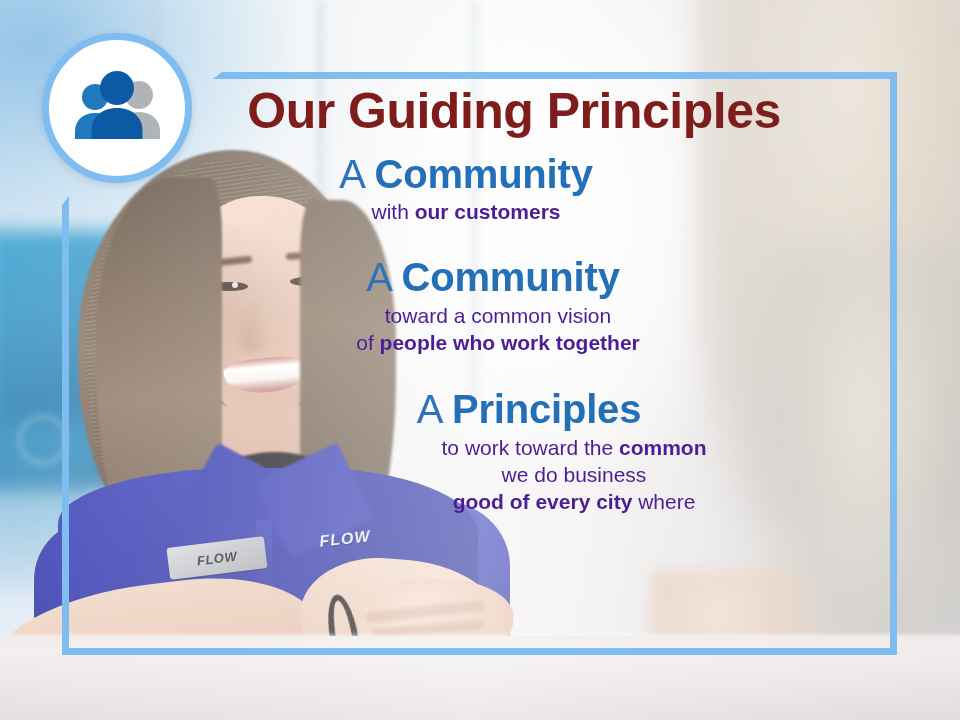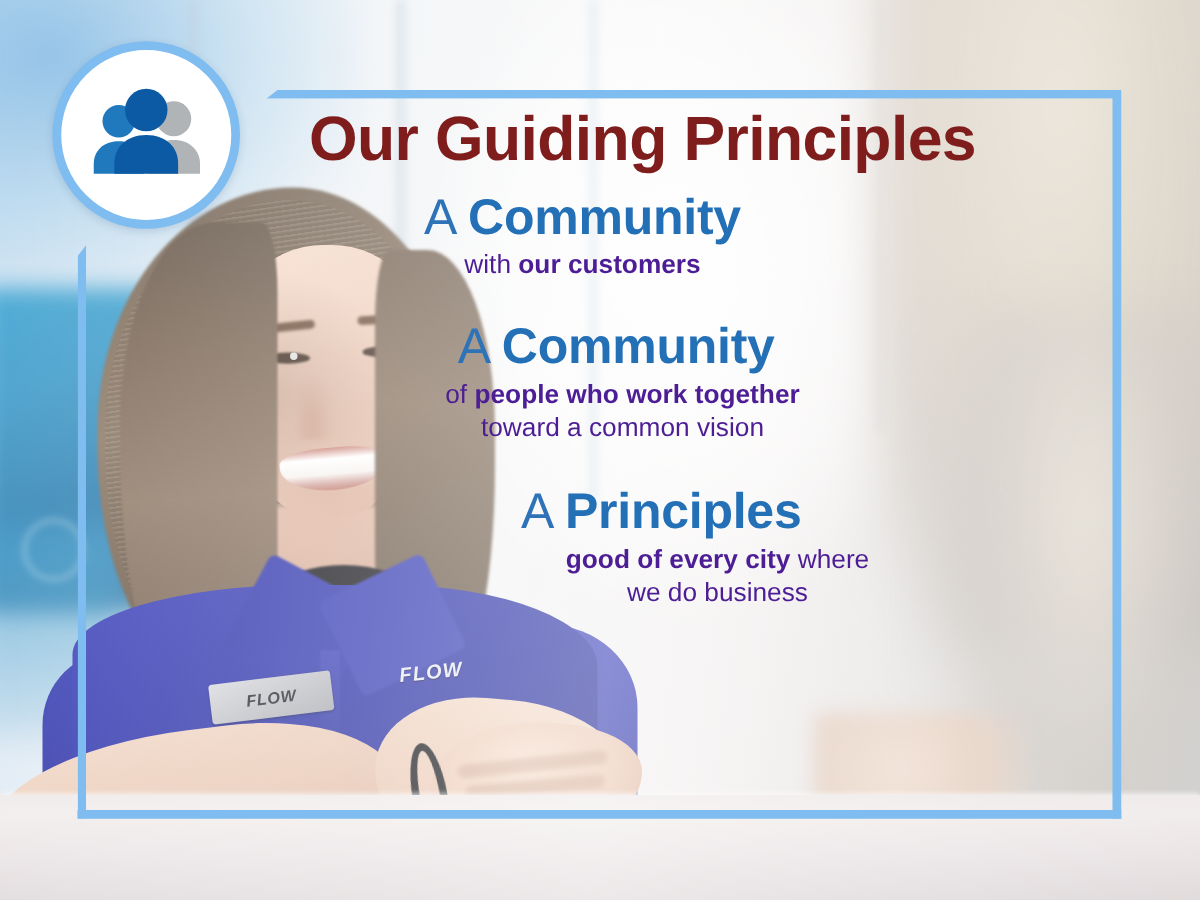--- a/index.html
+++ b/index.html
@@ -399,27 +399,28 @@
     <h1 class="headline">Our Guiding Principles</h1>
 
     <div class="principle blk-covenant">
       <div class="p-line1"><span>A </span><b>Community</b></div>
       <div class="p-sub"><span>with </span><b>our customers</b><span></span></div>
     </div>
 
     <div class="principle blk-community">
       <div class="p-line1"><span>A </span><b>Community</b></div>
       <div class="p-sub">
+        <div><span>toward a common vision</span><b></b><span></span></div>
         <div><span>of </span><b>people who work together</b><span></span></div>
-        <div><span>toward a common vision</span><b></b><span></span></div>
       </div>
     </div>
 
     <div class="principle blk-commitment">
       <div class="p-line1"><span>A </span><b>Principles</b></div>
       <div class="p-sub">
+        <div><span>to work toward the </span><b>common</b><span></span></div>
+        <div><span>we do business</span><b></b><span></span></div>
         <div><span></span><b>good of every city</b><span> where</span></div>
-        <div><span>we do business</span><b></b><span></span></div>
       </div>
     </div>
 
   </div>
 </div>
 
 </body></html>

